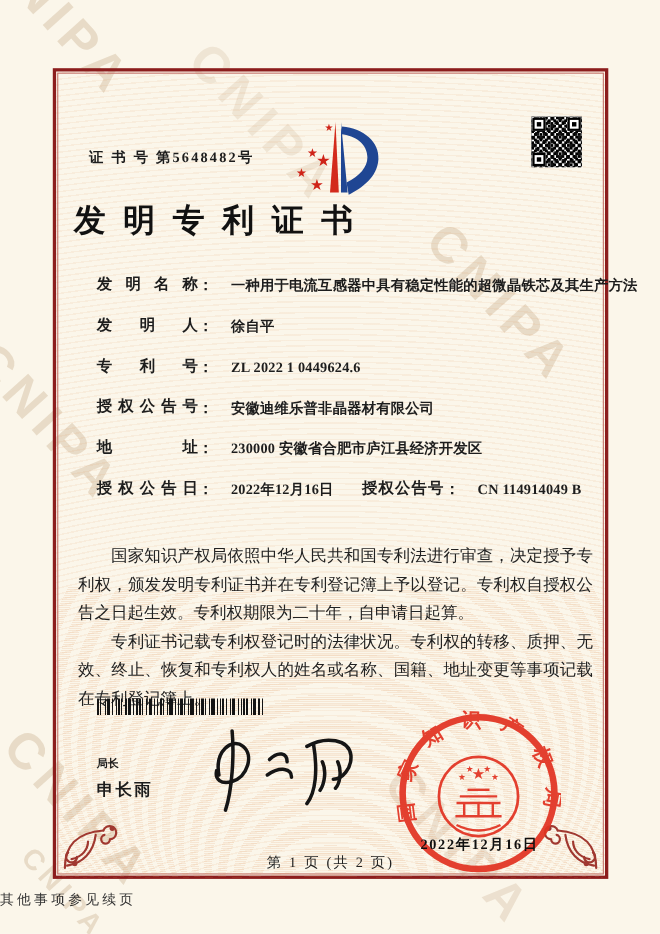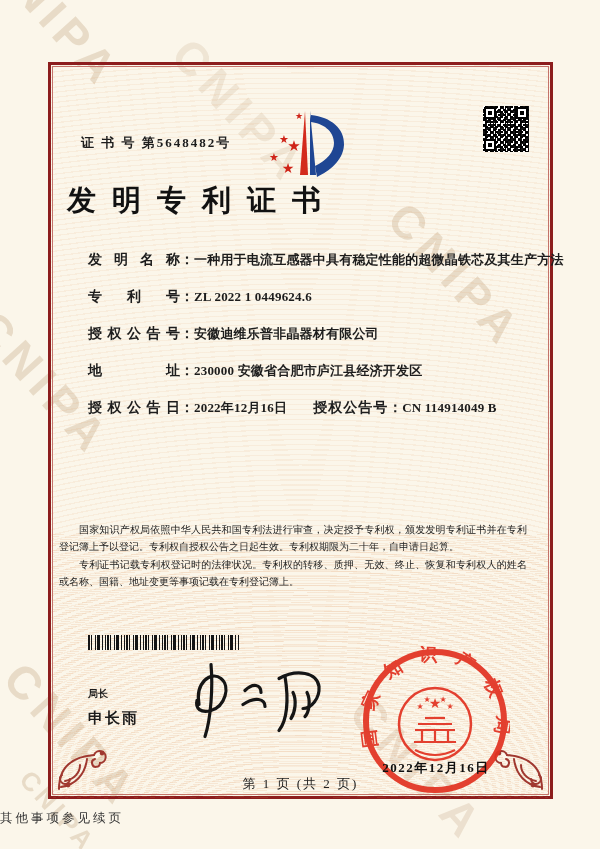--- a/index.html
+++ b/index.html
@@ -52,27 +52,27 @@
       font-size:29px; font-weight:bold; letter-spacing:16px; padding-left:16px;
       color:#111; z-index:3; }
 
   
   .fields { position:absolute; left:37px; top:184px; width:458px; z-index:3;
       font-size:13px; color:#1d1d1d; }
   .frow { margin-bottom:15px; height:22px; line-height:22px; white-space:nowrap; }
   .flabel { display:inline-block; width:92px; font-size:14px; font-weight:bold;
       text-align:justify; text-align-last:justify; vertical-align:top; }
   .fcolon { font-weight:bold; font-size:14px; }
-  .fvalue { font-weight:600; margin-left:0; letter-spacing:0.2px; }
+  .fvalue { font-weight:600; margin-left:16px; letter-spacing:0.2px; }
   .grant-second { margin-left:26px; }
   .grant-second .flabel { width:auto; letter-spacing:1px; }
 
   
-  .bodytext { position:absolute; left:8px; top:428px; width:468px; z-index:3;
-      font-size:10px; line-height:1.74; color:#222; text-align:justify;margin-top:28px; }
+  .bodytext { position:absolute; left:20px; top:428px; width:468px; z-index:3;
+      font-size:15px; line-height:1.74; color:#222; text-align:justify; }
   .bodytext p { text-indent:2em; }
 
   
   .barcode { position:absolute; left:37px; top:570px; width:152px; height:15px; z-index:3;
       background-image:repeating-linear-gradient(90deg,
         #141414 0 2px, rgba(0,0,0,0) 2px 3px,
         #141414 3px 4px, rgba(0,0,0,0) 4px 7px,
         #141414 7px 8px, rgba(0,0,0,0) 8px 9px,
         #141414 9px 12px, rgba(0,0,0,0) 12px 14px,
         #141414 14px 15px, rgba(0,0,0,0) 15px 17px,
@@ -150,20 +150,23 @@
       <div class="f tl"></div>
       <div class="f tr"></div>
       <div class="f bl"></div>
     </div>
 
     <div class="title">发明专利证书</div>
 
     <div class="fields">
       <div class="frow">
         <span class="flabel">发明名称</span><span class="fcolon">：</span><span class="fvalue">一种用于电流互感器中具有稳定性能的超微晶铁芯及其生产方法</span>
+      </div>
+      <div class="frow">
+        <span class="flabel">发明人</span><span class="fcolon">：</span><span class="fvalue">徐自平</span>
       </div>
       <div class="frow">
         <span class="flabel">专利号</span><span class="fcolon">：</span><span class="fvalue">ZL 2022 1 0449624.6</span>
       </div>
       <div class="frow">
         <span class="flabel">授权公告号</span><span class="fcolon">：</span><span class="fvalue">安徽迪维乐普非晶器材有限公司</span>
       </div>
       <div class="frow">
         <span class="flabel">地址</span><span class="fcolon">：</span><span class="fvalue">230000 安徽省合肥市庐江县经济开发区</span>
       </div>

